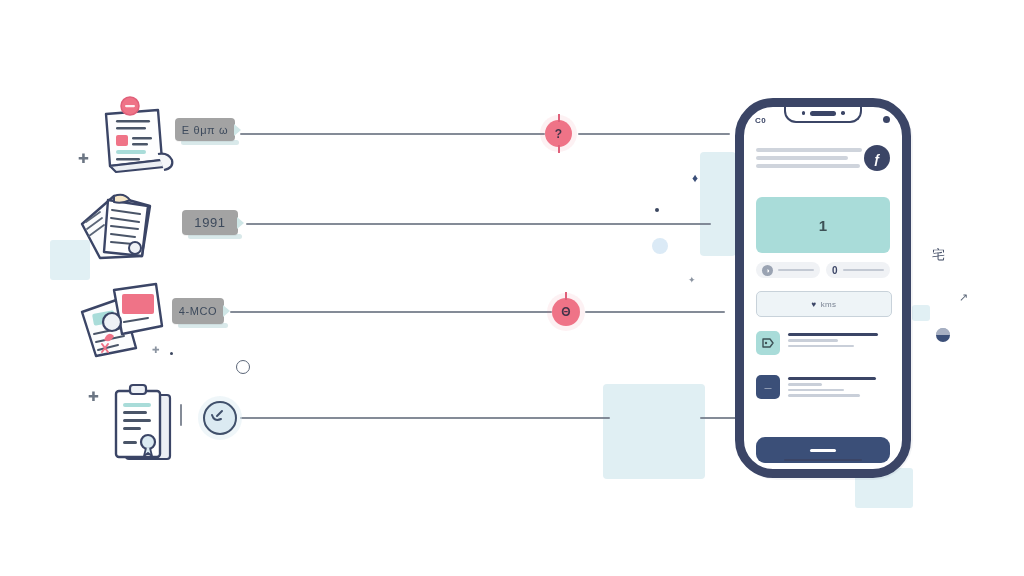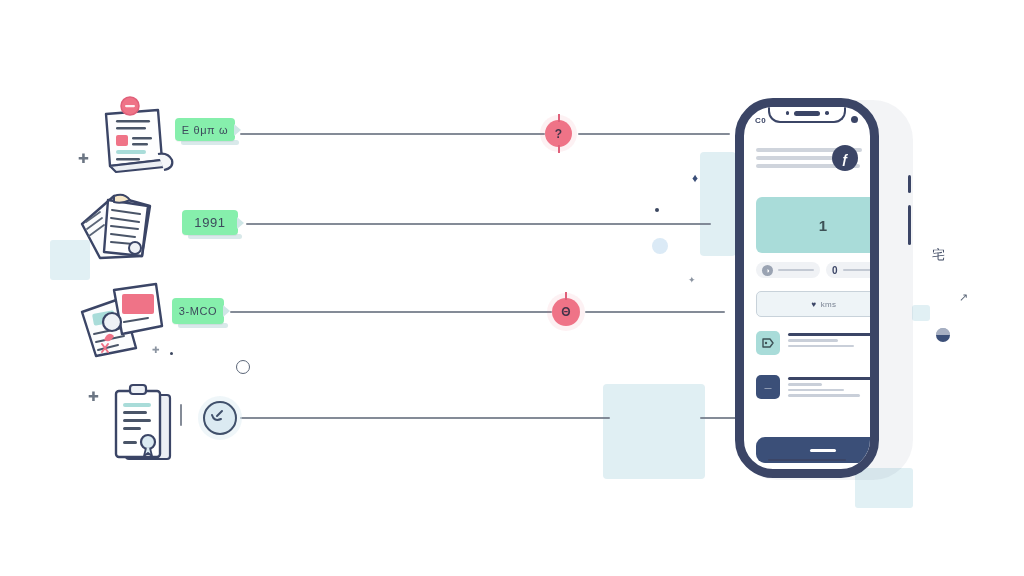--- a/index.html
+++ b/index.html
@@ -11,21 +11,21 @@
     position:relative;
   }
   .stage{position:absolute;inset:0;}
 
   
   .line{position:absolute;height:1.5px;background:#6f7785;opacity:.85;border-radius:2px;}
 
   
   .badge{
     position:absolute;
-    background:#86efac;
+    background:#a3a3a3;
     border-radius:4px;
     color:#3d4a5c;
     font-size:11px;
     letter-spacing:.6px;
     display:flex;align-items:center;justify-content:center;
     box-shadow:0 1px 0 rgba(0,0,0,.05);
   }
   .badge.tail::after{
     content:"";position:absolute;right:-6px;top:50%;transform:translateY(-50%);
     border-top:6px solid transparent;border-bottom:6px solid transparent;
@@ -198,21 +198,21 @@
       <path d="M36 8 L78 2 L84 44 L44 52 Z" fill="#ffffff" stroke="#3b4566" stroke-width="2.4" stroke-linejoin="round"></path>
       <rect x="44" y="12" width="32" height="20" rx="2" fill="#ef7387"></rect>
       <path d="M46 40 L70 36" stroke="#4a5568" stroke-width="2" stroke-linecap="round"></path>
       <circle cx="34" cy="40" r="9" fill="#eef1f6" stroke="#3b4566" stroke-width="2.2"></circle>
       <path d="M26 58 q4 -10 10 -4 q-4 8 -10 4 Z" fill="#ef7387"></path>
       <path d="M24 62 l6 8 M30 62 l-6 8" stroke="#ef7387" stroke-width="2" stroke-linecap="round"></path>
     </svg>
   </div>
   <div class="badge tail" style="left:172px;top:298px;width:52px;height:26px;">
     <span class="shadow"></span>
-    <span>3-MCO</span>
+    <span>4-MCO</span>
   </div>
   <div class="node" style="left:552px;top:298px;width:28px;height:28px;">
     <span class="pin top"></span>
     <span>Θ</span>
   </div>
   <div class="spark sm" style="left:152px;top:346px;">✚</div>
   <div class="solid-dot" style="left:170px;top:352px;width:3px;height:3px;"></div>
   <div class="spark sm" style="left:688px;top:276px;">✦</div>
 
   <div class="doc-group" style="left:110px;top:385px;">
@@ -241,21 +241,21 @@
 
   <div class="glyph" style="left:932px;top:248px;font-size:13px;">宅</div>
   <div class="glyph" style="left:959px;top:292px;font-size:11px;color:#5b6678;">↗</div>
   <div class="solid-dot" style="left:936px;top:328px;width:14px;height:14px;background:#3b4f78;"></div>
   <div class="soft-sq" style="left:936px;top:328px;width:14px;height:7px;border-radius:7px 7px 0 0;background:#ffffff;opacity:.55;"></div>
 
   <div class="phone-shadow" style="left:737px;top:100px;width:176px;height:380px;"></div>
   <div class="side-btn" style="left:908px;top:175px;height:18px;"></div>
   <div class="side-btn" style="left:908px;top:205px;height:40px;"></div>
 
-  <div class="phone" style="left:735px;top:98px;width:144px;height:380px;">
+  <div class="phone" style="left:735px;top:98px;width:176px;height:380px;">
 
     <div class="notch" style="top:-2px;width:74px;height:16px;">
       <span class="cam"></span>
       <span class="speaker"></span>
       <span class="cam"></span>
     </div>
     <div class="status-txt" style="left:11px;top:9px;">C0</div>
     <div class="status-dot" style="right:12px;top:9px;"></div>
 
     <div class="ph-line" style="left:12px;top:41px;width:106px;height:3.5px;"></div>

